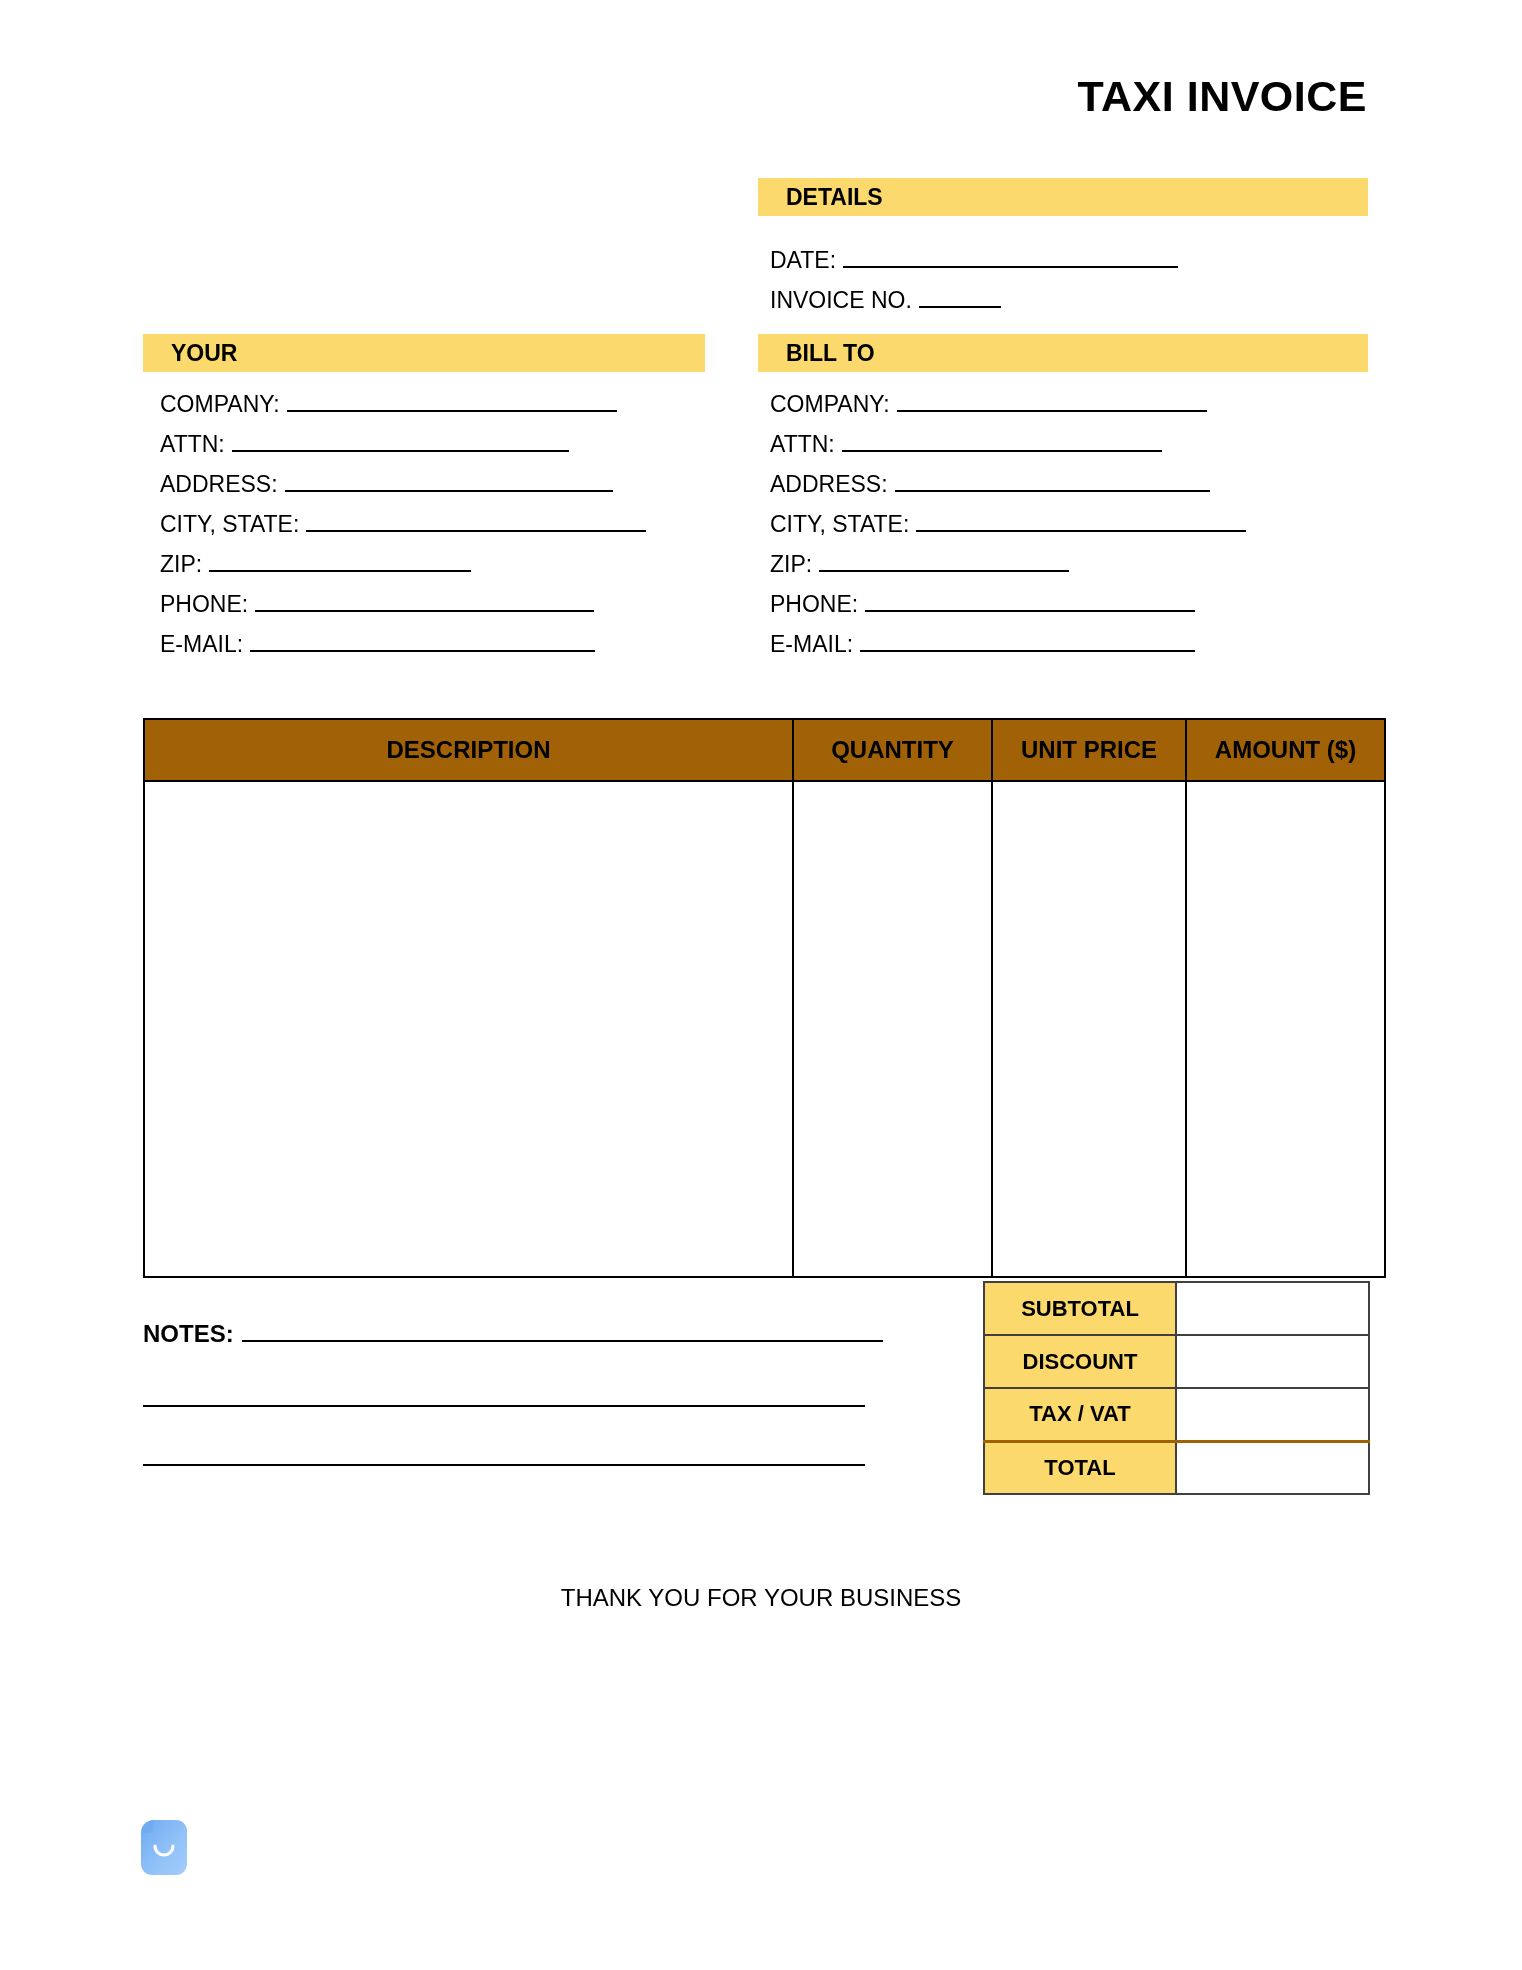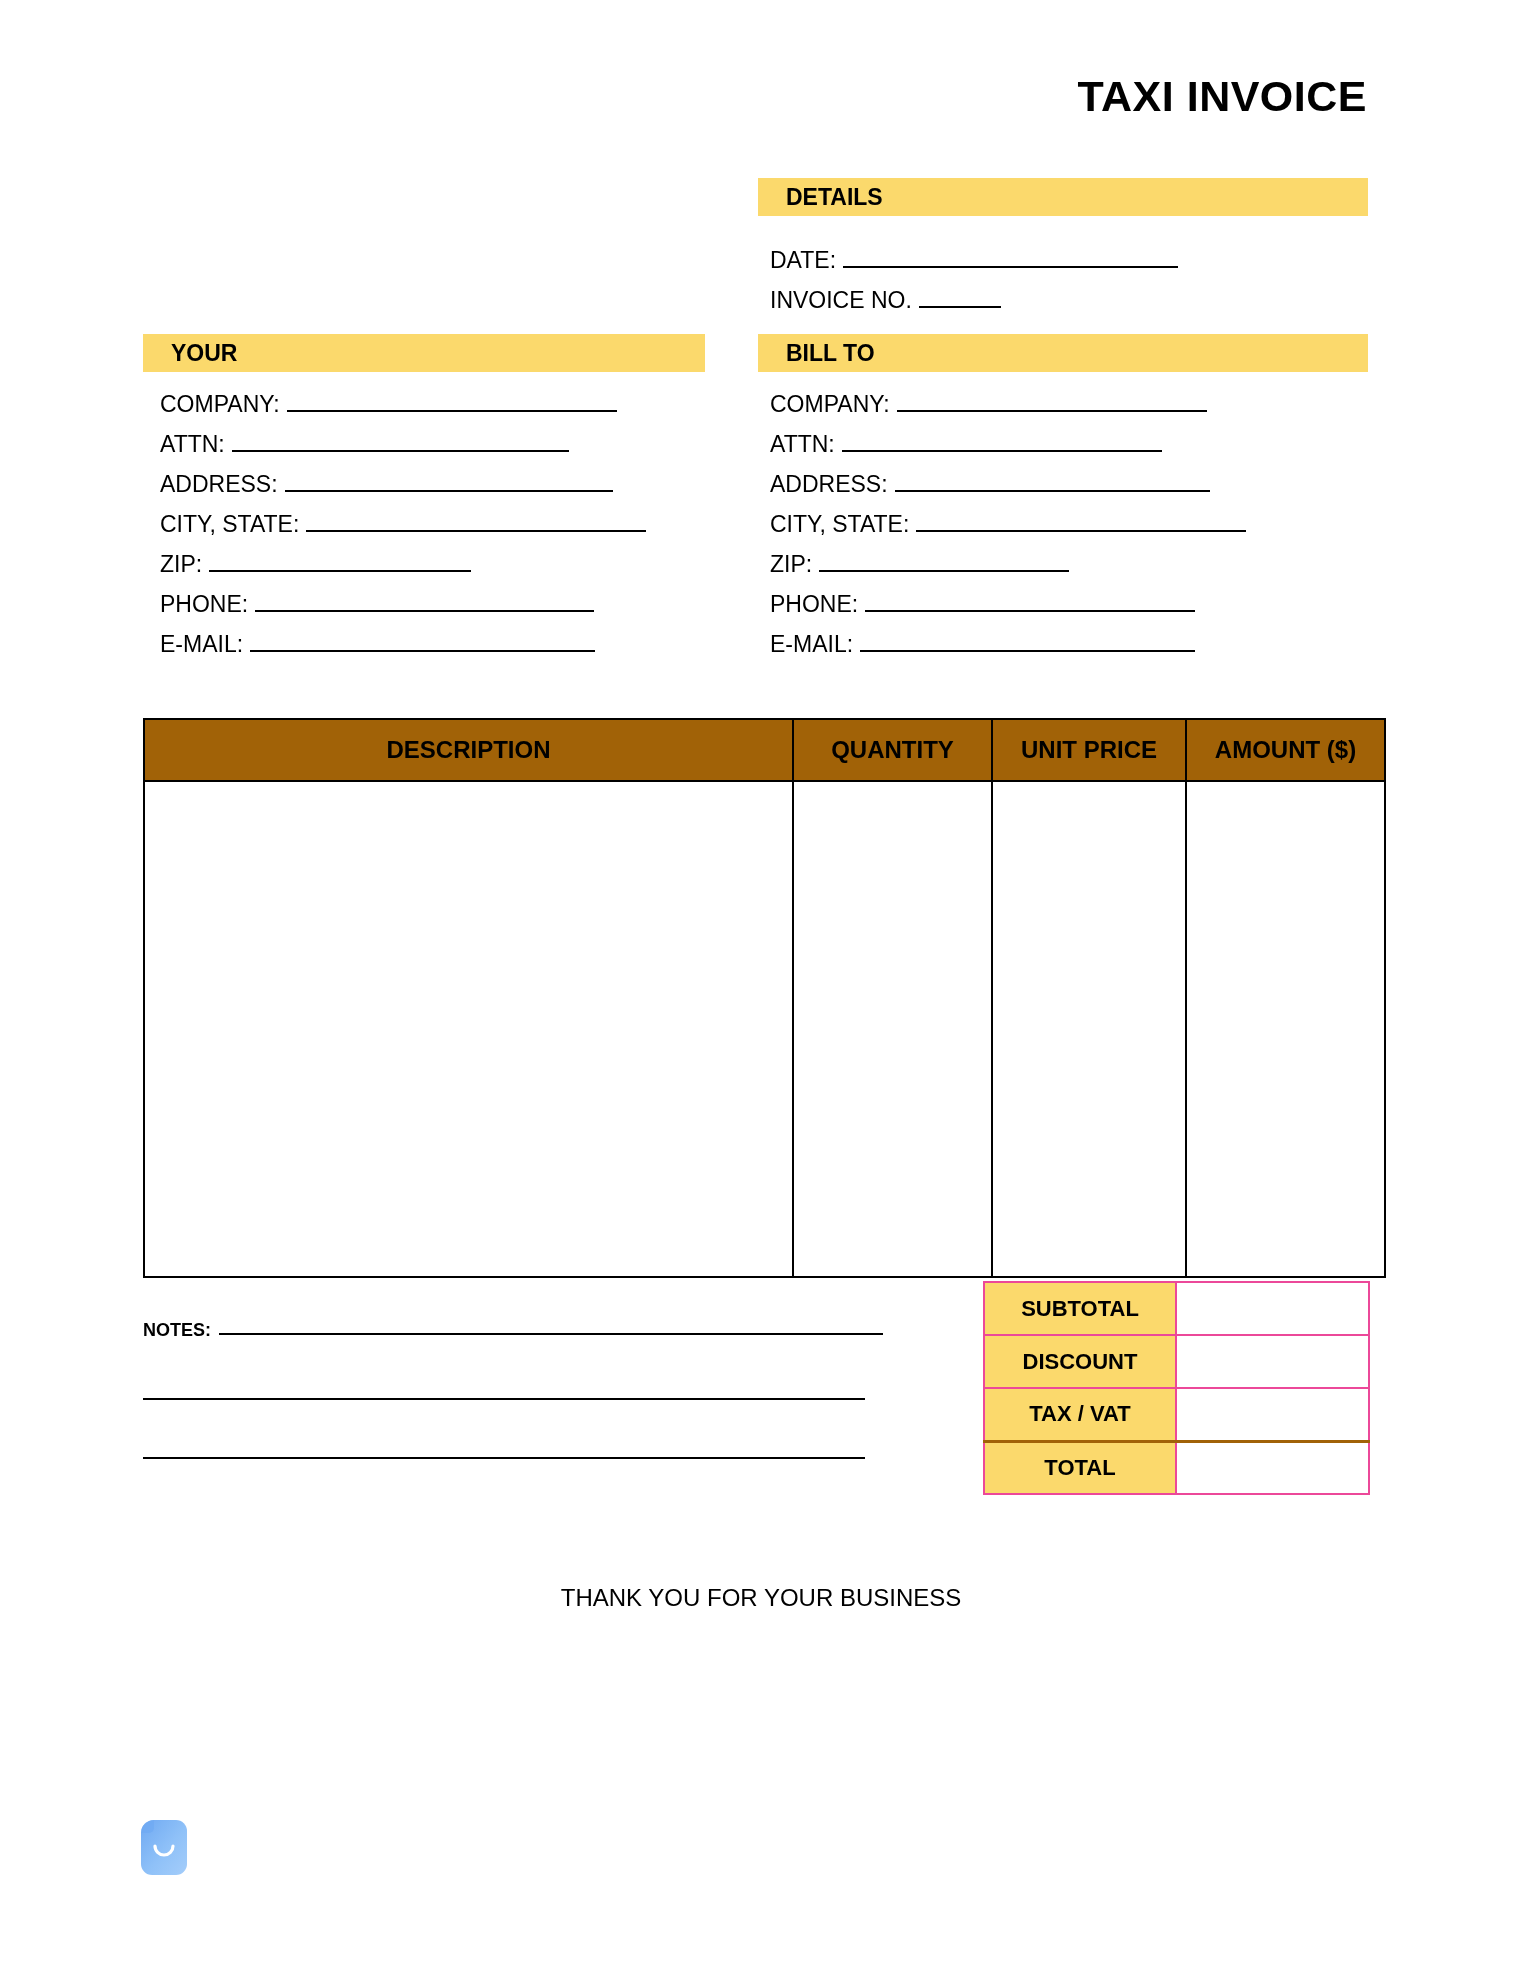--- a/index.html
+++ b/index.html
@@ -103,21 +103,21 @@
   
   .totals {
     position: absolute;
     left: 983px;
     top: 1281px;
     width: 385px;
     border-collapse: collapse;
     table-layout: fixed;
   }
   .totals td {
-    border: 2px solid #ec4899;
+    border: 2px solid #404040;
     height: 53px;
     font-size: 22px;
     font-weight: bold;
     box-sizing: border-box;
   }
   .totals .t-label {
     width: 192px;
     background: #FBD96C;
     text-align: center;
   }
@@ -128,21 +128,21 @@
   .totals tr.total-row td {
     border-top: 3px solid #a16207;
   }
 
   
   .notes {
     position: absolute;
     left: 143px;
     top: 1320px;
     width: 740px;
-    font-size: 18px;
+    font-size: 24px;
   }
   .notes-first {
     display: flex;
     align-items: flex-end;
     white-space: nowrap;
   }
   .notes-label { font-weight: bold; flex: none; }
   .notes-rule {
     border-bottom: 2px solid #000;
     height: 0;

